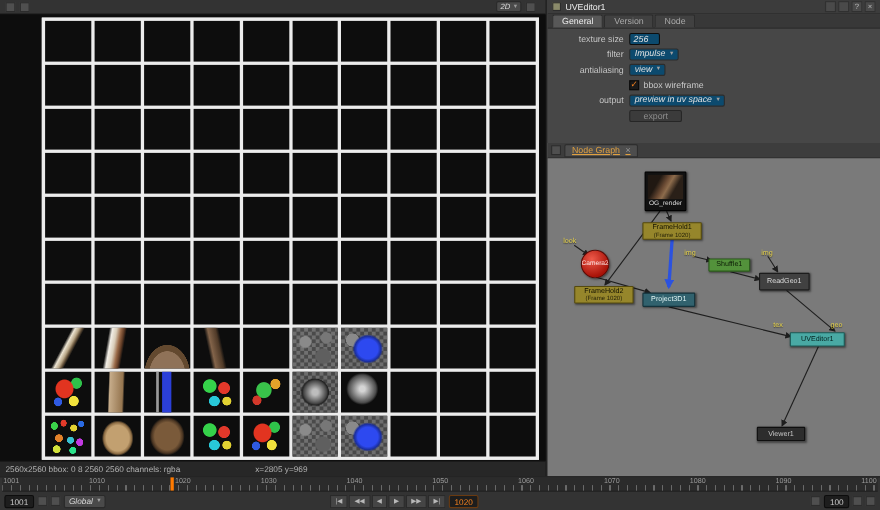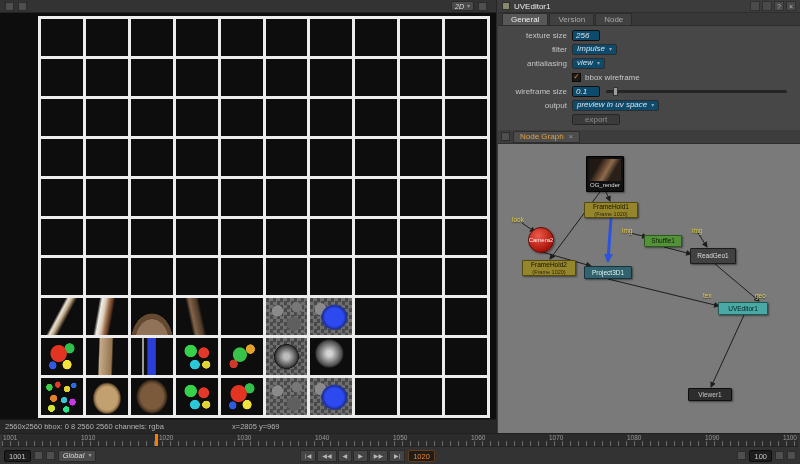--- a/index.html
+++ b/index.html
@@ -57,21 +57,21 @@
   .pselect b, .tselect b { font-weight:normal; color:#a0a0a0; font-size:6px; }
   .pslider { flex:1; height:3px; background:#242424; border-radius:2px; margin:0 8px 0 6px; position:relative; }
   .pslider .handle { position:absolute; left:4%; top:-3px; width:5px; height:9px; background:#9c9c9c; border:1px solid #333; }
   .chk { width:9px; height:9px; background:#1a1a1a; border:1px solid #0a0a0a; display:inline-flex; align-items:center; justify-content:center; margin-right:4px; }
   .chk span { color:#f58220; font-size:8px; line-height:1; }
   .export-btn { font-family:inherit; font-size:8px; background:#3b3b3b; border:1px solid #262626; border-radius:2px; color:#8d8d8d; height:11px; line-height:9px; padding:0 12px; }
 
   
   .ng-pane { position:absolute; left:498px; top:130px; width:302px; height:303px; background:#787878; }
   .ng-tabbar { height:14px; background:#3d3d3d; display:flex; align-items:center; gap:3px; padding:0 3px; font-size:8px; border-bottom:1px solid #2e2e2e; }
-  .ng-tab { background:#4d4d4d; border:1px solid #2e2e2e; border-radius:2px 2px 0 0; color:#e0a040; padding:0 6px; height:12px; display:inline-flex; align-items:center; gap:5px; }
+  .ng-tab { background:#4d4d4d; border:1px solid #2e2e2e; border-radius:2px 2px 0 0; color:#e0a040; padding:0 6px; height:12px; display:inline-flex; align-items:center; gap:5px;text-decoration:underline; }
   .ng-close { color:#9a9a9a; font-size:8px; }
   .ng-canvas { position:absolute; left:0; top:14px; right:0; bottom:0; background:#7a7a7a; overflow:hidden; }
   .ng-canvas svg { position:absolute; left:0; top:0; }
   .wire { stroke:#1e1e1e; stroke-width:1; }
   .blue { stroke:#2b52e0; stroke-width:3; }
 
   .node { position:absolute; border:1px solid #222; border-radius:1px; box-shadow:1px 1px 2px rgba(0,0,0,.45); display:flex; flex-direction:column; align-items:center; justify-content:center; font-size:6.5px; line-height:1.1; text-align:center; overflow:hidden; }
   .nsub { font-size:5.5px; opacity:.85; }
   .olive { background:#96862b; color:#141200; border-color:#554a0e; }
   .green { background:#53923b; color:#0c1c06; border-color:#2c5a1c; }
@@ -259,27 +259,20 @@
         <i>view</i>
         <b>▾</b>
       </span>
     </div>
     <div class="prow">
       <span class="plabel"></span>
       <span class="chk">
           <span>✓</span>
         </span>
       <span>bbox wireframe</span>
-    </div>
-    <div class="prow">
-      <span class="plabel">wireframe size</span>
-      <span class="pinput">0.1</span>
-      <span class="pslider">
-          <span class="handle"></span>
-        </span>
     </div>
     <div class="prow">
       <span class="plabel">output</span>
       <span class="pselect">
         <i>preview in uv space</i>
         <b>▾</b>
       </span>
     </div>
     <div class="prow">
       <span class="plabel"></span>

